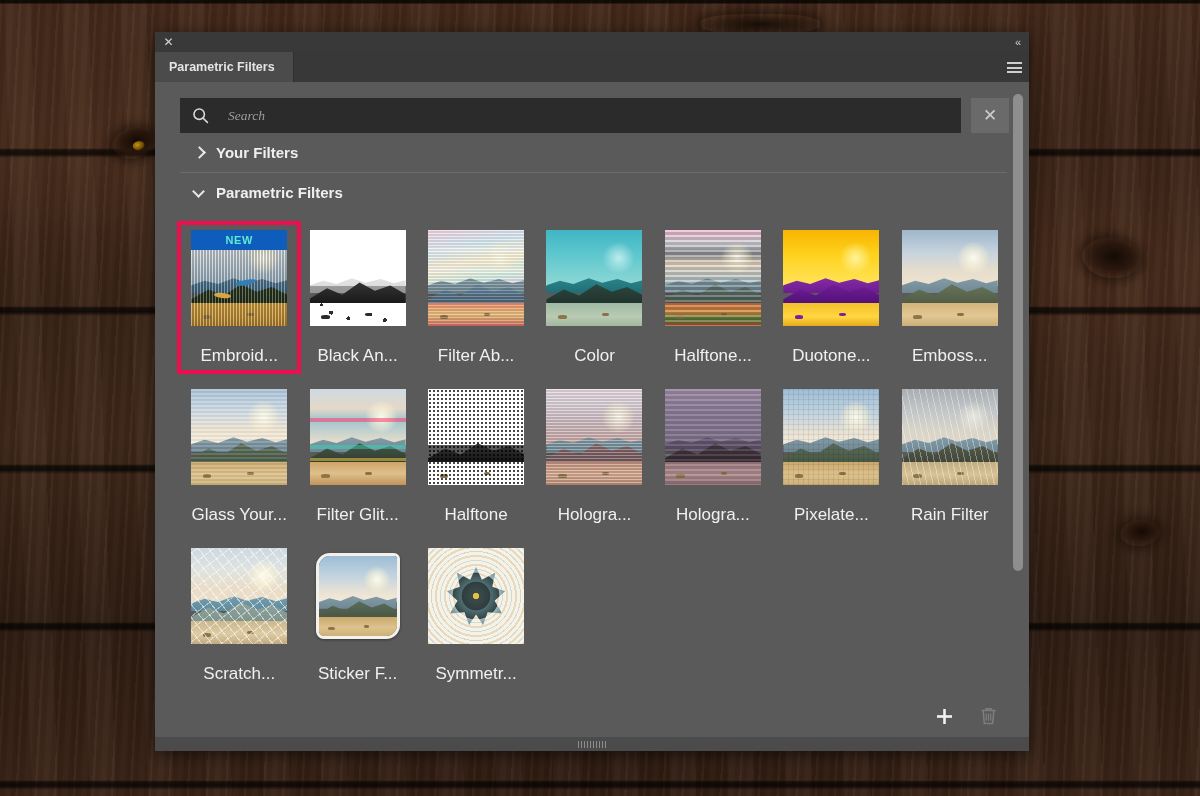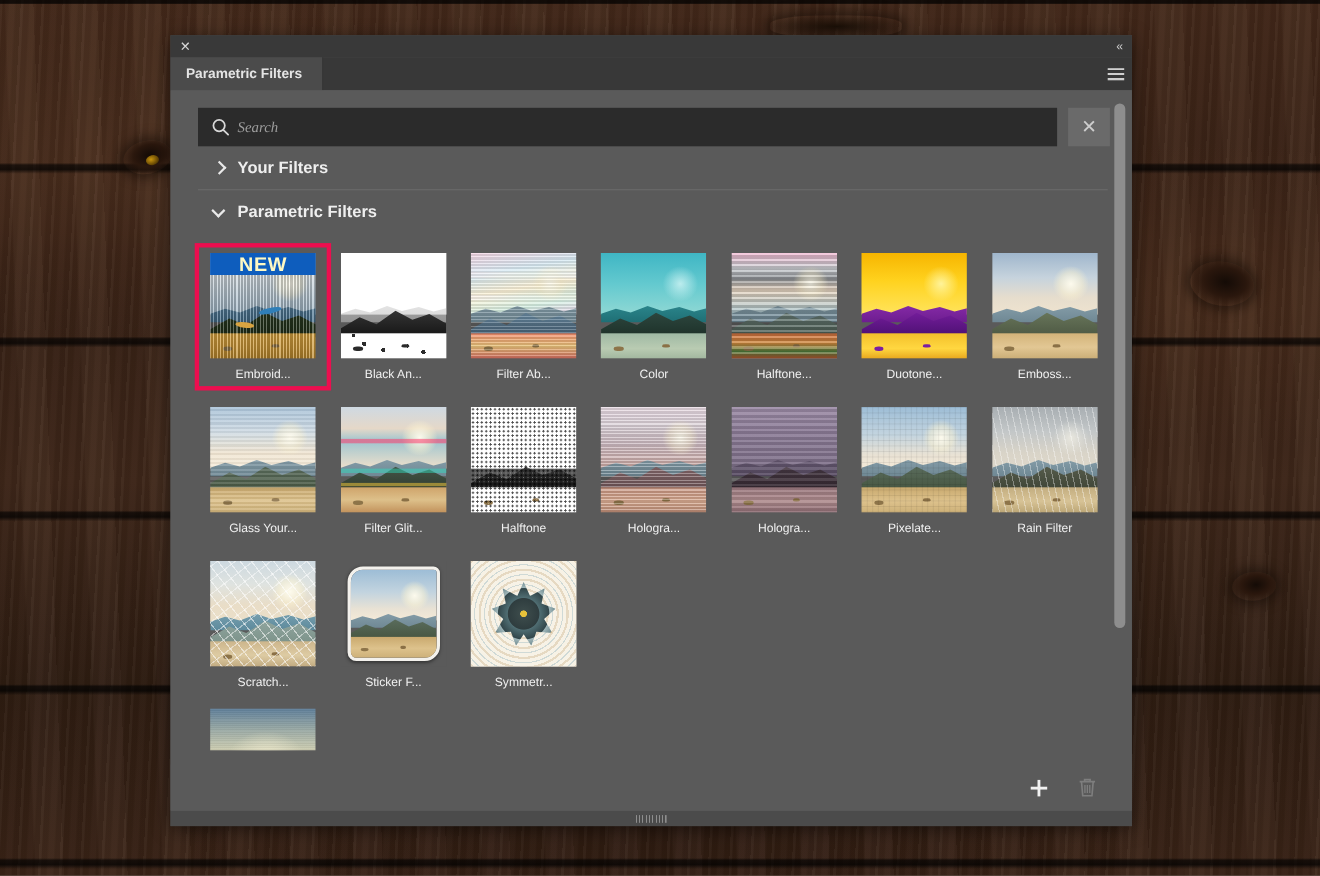--- a/index.html
+++ b/index.html
@@ -133,21 +133,21 @@
     overflow: hidden;
     padding: 16px 20px 0 25px;
   }
 
   
   .search-row { display: flex; align-items: center; gap: 10px; }
   .search-box {
     flex: 1 1 auto; height: 35px;
     background: #2b2b2b;
     display: flex; align-items: center;
-    padding: 16px 12px; gap: 7px;
+    padding: 16px 12px; gap: 19px;
     cursor: text;
   }
   .search-box svg { flex: 0 0 auto; }
   .search-ph {
     color: #9d9d9d; font-size: 13.5px; font-style: italic;
     font-family: "Liberation Serif", serif;
   }
   .clear-btn {
     width: 38px; height: 35px;
     background: #6a6a6a;
@@ -202,32 +202,32 @@
     width: 96px; height: 96px;
     position: relative;
     display: flex; align-items: center; justify-content: center;
   }
   .thumb {
     width: 96px; height: 96px;
     position: relative;
     overflow: hidden;
   }
   .cell-label {
-    margin-top: 9px;
+    margin-top: 20px;
     color: #f0f0f0;
-    font-size: 11px;
+    font-size: 17px;
     white-space: nowrap;
     text-align: right;
   }
   .new-badge {
     position: absolute; left: 0; top: 0; right: 0;
     height: 20px;
     background: #0e5dbd;
-    color: #fef9c3;
-    font-size: 18px; font-weight: bold;
+    color: #5eead4;
+    font-size: 11px; font-weight: bold;
     letter-spacing: 0.6px;
     display: flex; align-items: center; justify-content: center;
     z-index: 3;
   }
 
   
   .sky, .mtn, .ground { position: absolute; left: 0; right: 0; }
   .base-sky   { top: 0; height: 58%;
     background: linear-gradient(to bottom, #9dbdd6 0%, #c3d4df 45%, #e9e2d4 78%, #f4ead8 100%); }
   .base-sun   { position:absolute; left: 58%; top: 12%; width: 34%; height: 34%;

